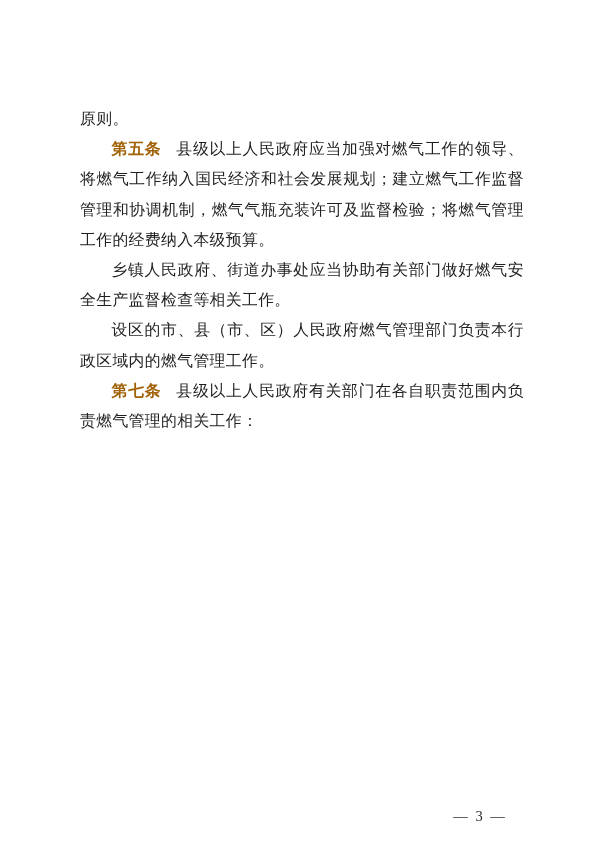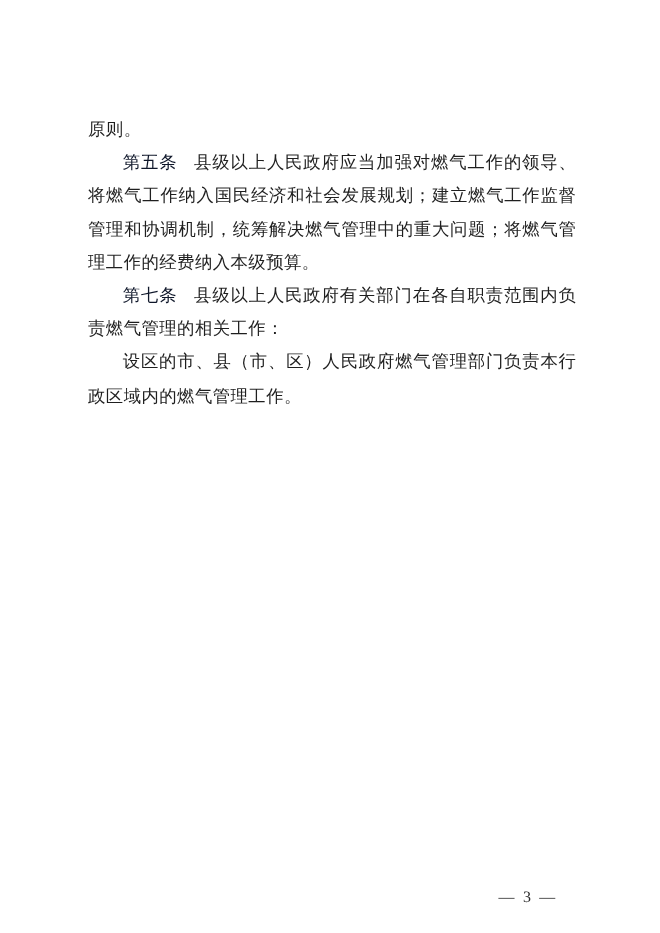--- a/index.html
+++ b/index.html
@@ -33,23 +33,23 @@
   }
   .para {
     margin: 0;
     padding: 0;
     text-indent: 2em;
   }
   .para.no-indent {
     text-indent: 0;
   }
   .article-head {
-    font-weight: 400;
+    font-weight: 700;
     margin-right: 0.95em;
-    color: #0f172a;
+    color: #a16207;
   }
   .page-footer {
     position: absolute;
     left: 430px;
     top: 806px;
     width: 100px;
     text-align: center;
     color: #2a2a2a;
     font-size: 14.5px;
     letter-spacing: 2px;
@@ -57,27 +57,28 @@
   }
 </style>
 </head>
 <body>
 
 <div class="page">
   <div class="text-block">
 
     <p class="para no-indent"><span>原则。</span></p>
 
-    <p class="para"><span class="article-head">第五条</span><span>县级以上人民政府应当加强对燃气工作的领导、将燃气工作纳入国民经济和社会发展规划；建立燃气工作监督管理和协调机制，统筹解决燃气管理中的重大问题；将燃气管理工作的经费纳入本级预算。</span></p>
+    <p class="para"><span class="article-head">第五条</span><span>县级以上人民政府应当加强对燃气工作的领导、将燃气工作纳入国民经济和社会发展规划；建立燃气工作监督管理和协调机制，燃气气瓶充装许可及监督检验；将燃气管理工作的经费纳入本级预算。</span></p>
+
+    <p class="para"><span>乡镇人民政府、街道办事处应当协助有关部门做好燃气安全生产监督检查等相关工作。</span></p>
 
 
+    <p class="para"><span>设区的市、县（市、区）人民政府燃气管理部门负责本行政区域内的燃气管理工作。</span></p>
 
     <p class="para"><span class="article-head">第七条</span><span>县级以上人民政府有关部门在各自职责范围内负责燃气管理的相关工作：</span></p>
-
-    <p class="para"><span>设区的市、县（市、区）人民政府燃气管理部门负责本行政区域内的燃气管理工作。</span></p>
 
 
 
 
   </div>
 
   <div class="page-footer">— 3 —</div>
 </div>
 
 </body></html>

